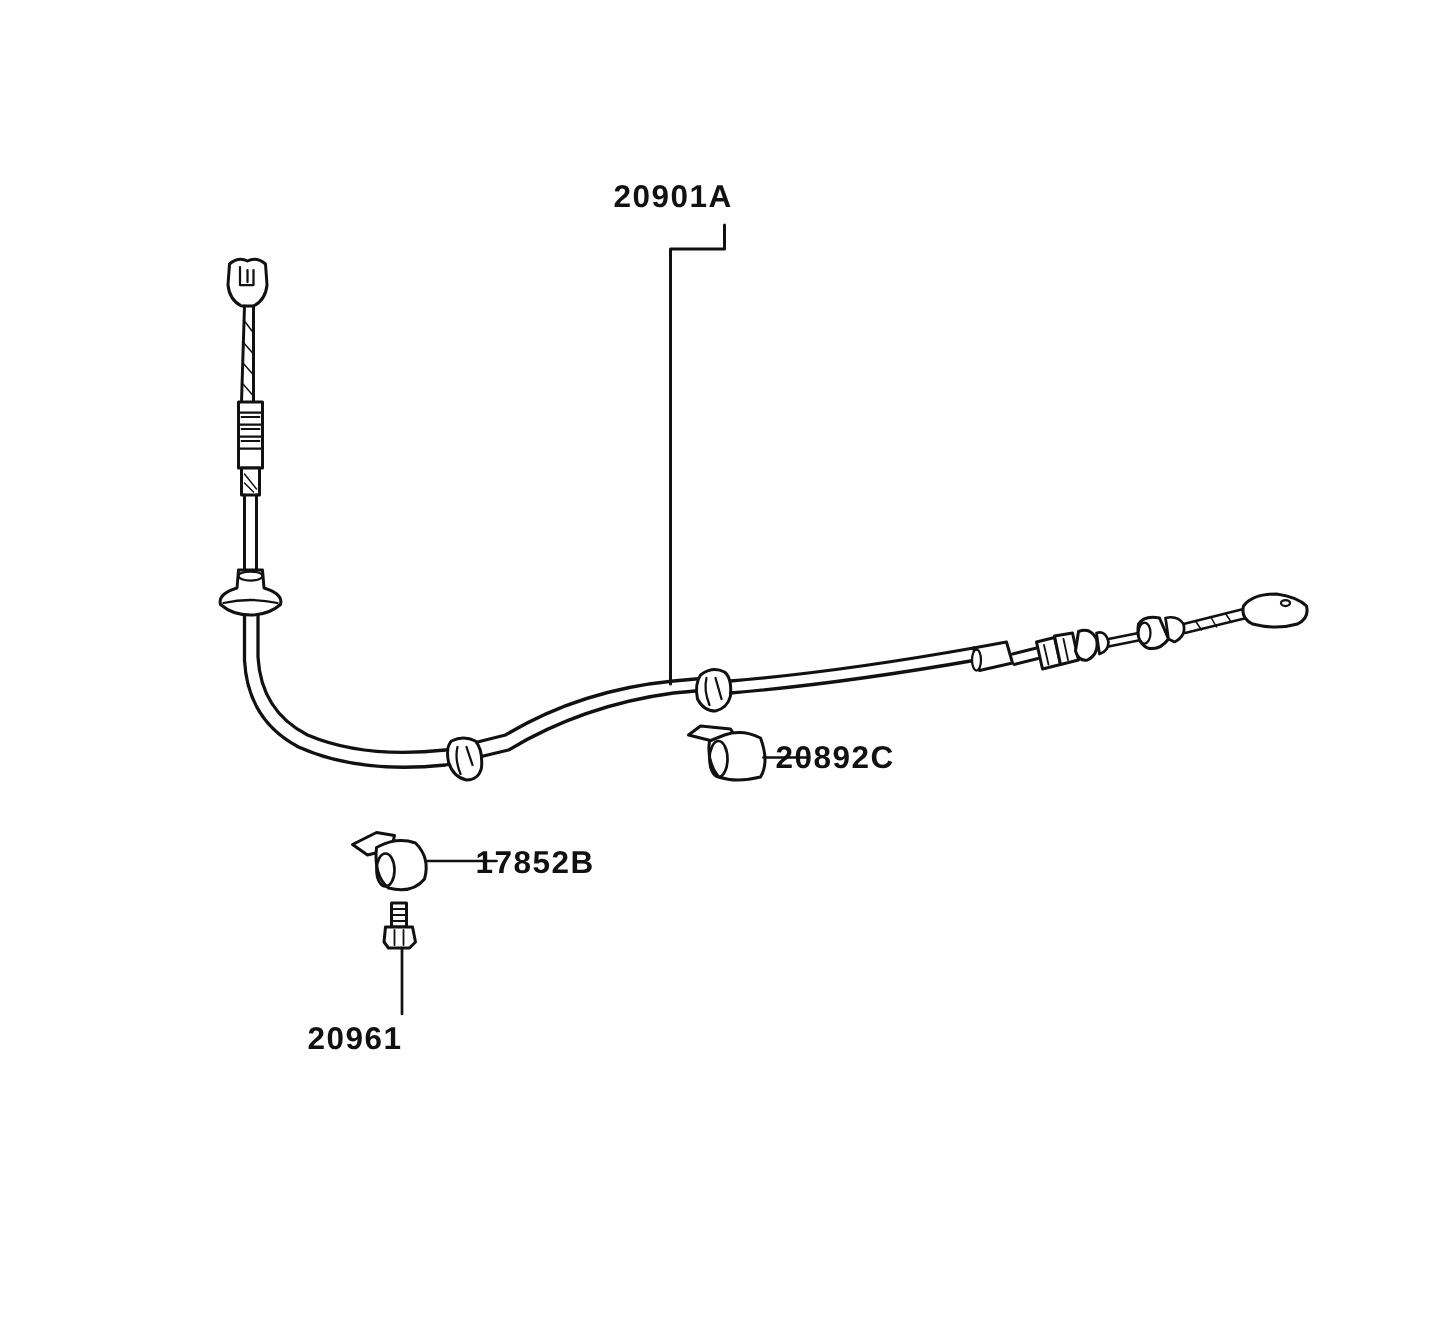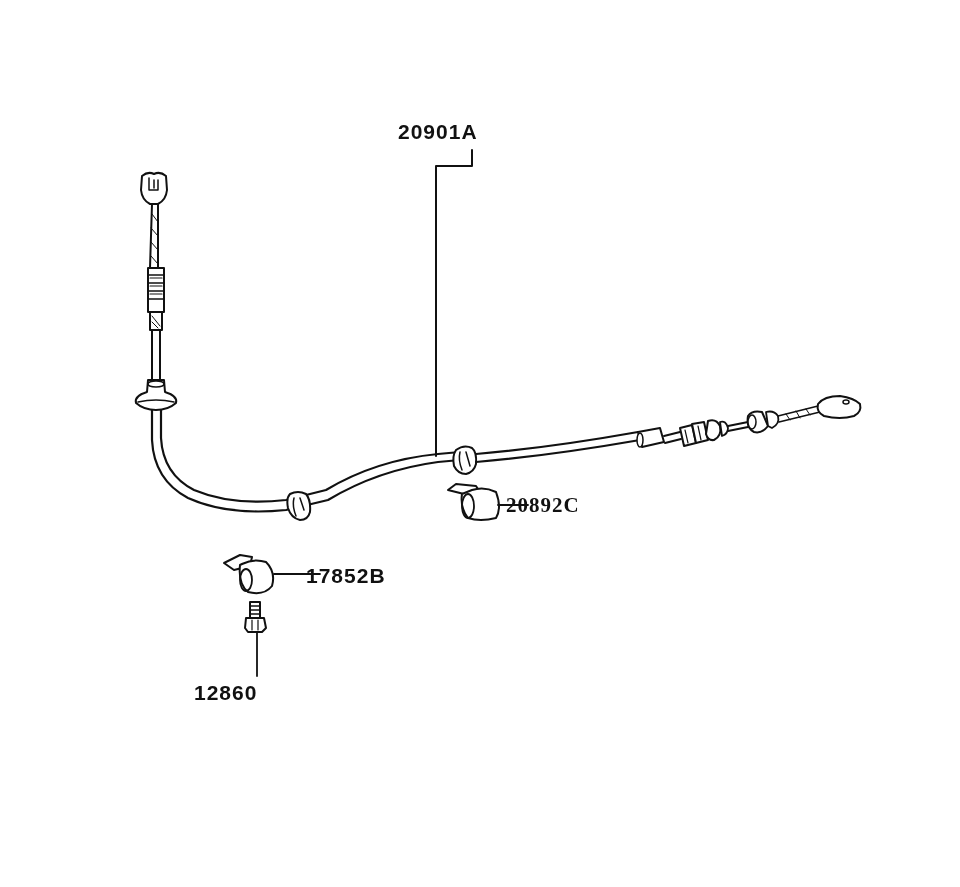--- a/index.html
+++ b/index.html
@@ -1,17 +1,17 @@
 <!DOCTYPE html>
 <html><head>
   <meta charset="utf-8">
   <style>
     html, body { margin: 0; padding: 0; background: #ffffff; }
     body { width: 960px; height: 887px; position: relative; overflow: hidden; }
-    #diagram { position: absolute; left: 0; top: 0; width: 828px; height: 887px; padding-left: 28px; }
+    #diagram { position: absolute; left: 11px; top: 0; width: 828px; height: 887px; padding-left: 28px; }
     .part-label {
       position: absolute;
       font-family: "Liberation Sans", sans-serif;
       font-weight: bold;
       font-size: 21px;
       letter-spacing: 1px;
       color: #111111;
       line-height: 1;
       white-space: nowrap;
     }
@@ -121,16 +121,16 @@
       <path class="fl" stroke-width="2" d="M222,602 L232,602 L232,618 L222,618 Z"></path>
       <path class="ln" stroke-width="1.4" d="M222,606 L232,606 M222,610 L232,610 M222,614 L232,614"></path>
       <path class="fl" stroke-width="2" d="M218,618 L236,618 L238,628 L234,632 L220,632 L217,628 Z"></path>
       <path class="ln" stroke-width="1.2" d="M224,620 L224,630 M230,620 L230,630"></path>
       <path class="ln" stroke-width="1.8" d="M229,632 L229,676"></path>
     </g>
 
   </svg>
 
   <span class="part-label" style="left:398px; top:121px;">20901A</span>
-  <span class="part-label" style="left:506px; top:495px;font-family:Liberation Serif, serif;">20892C</span>
+  <span class="part-label" style="left:506px; top:495px;">20892C</span>
   <span class="part-label" style="left:306px; top:565px;">17852B</span>
-  <span class="part-label" style="left:194px; top:682px;">12860</span>
+  <span class="part-label" style="left:194px; top:682px;">20961</span>
 </div>
 
 </body></html>

